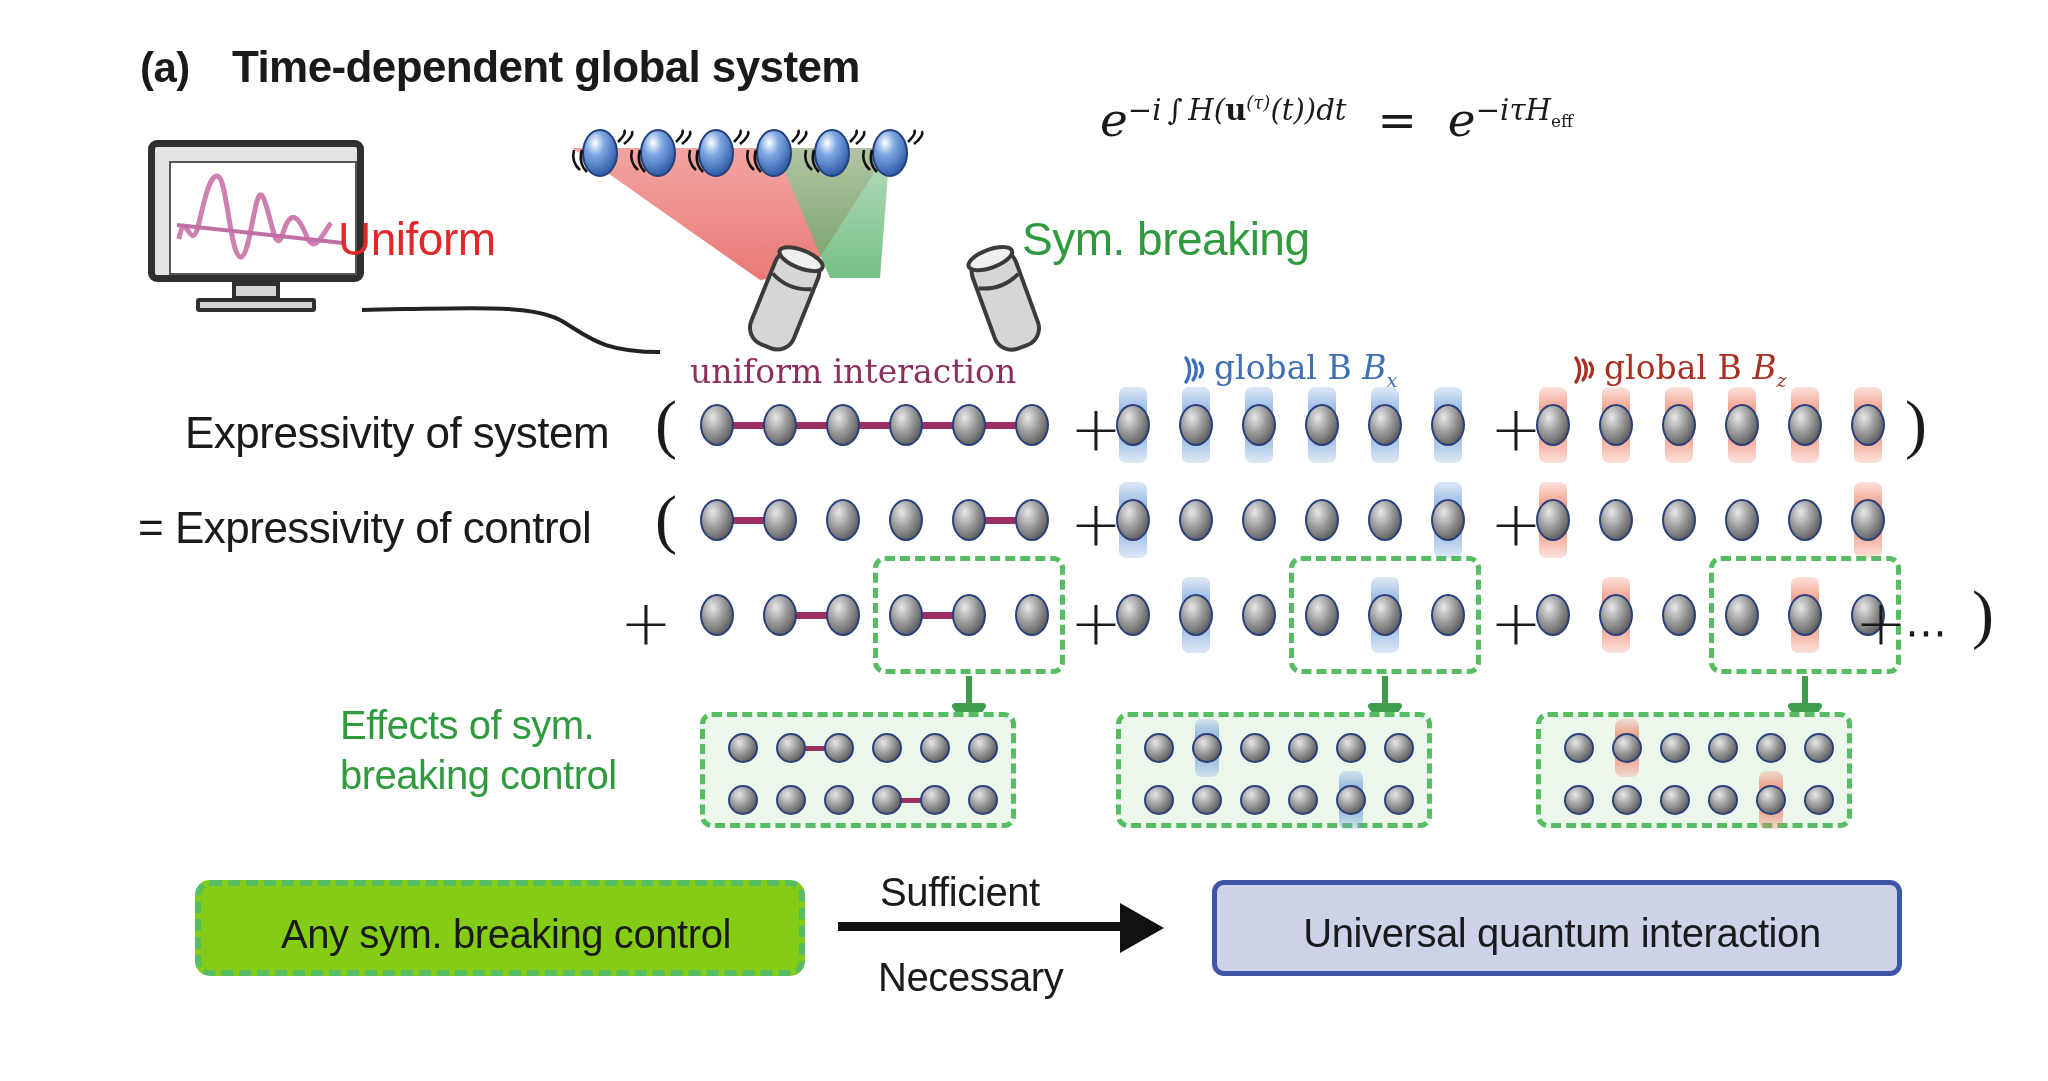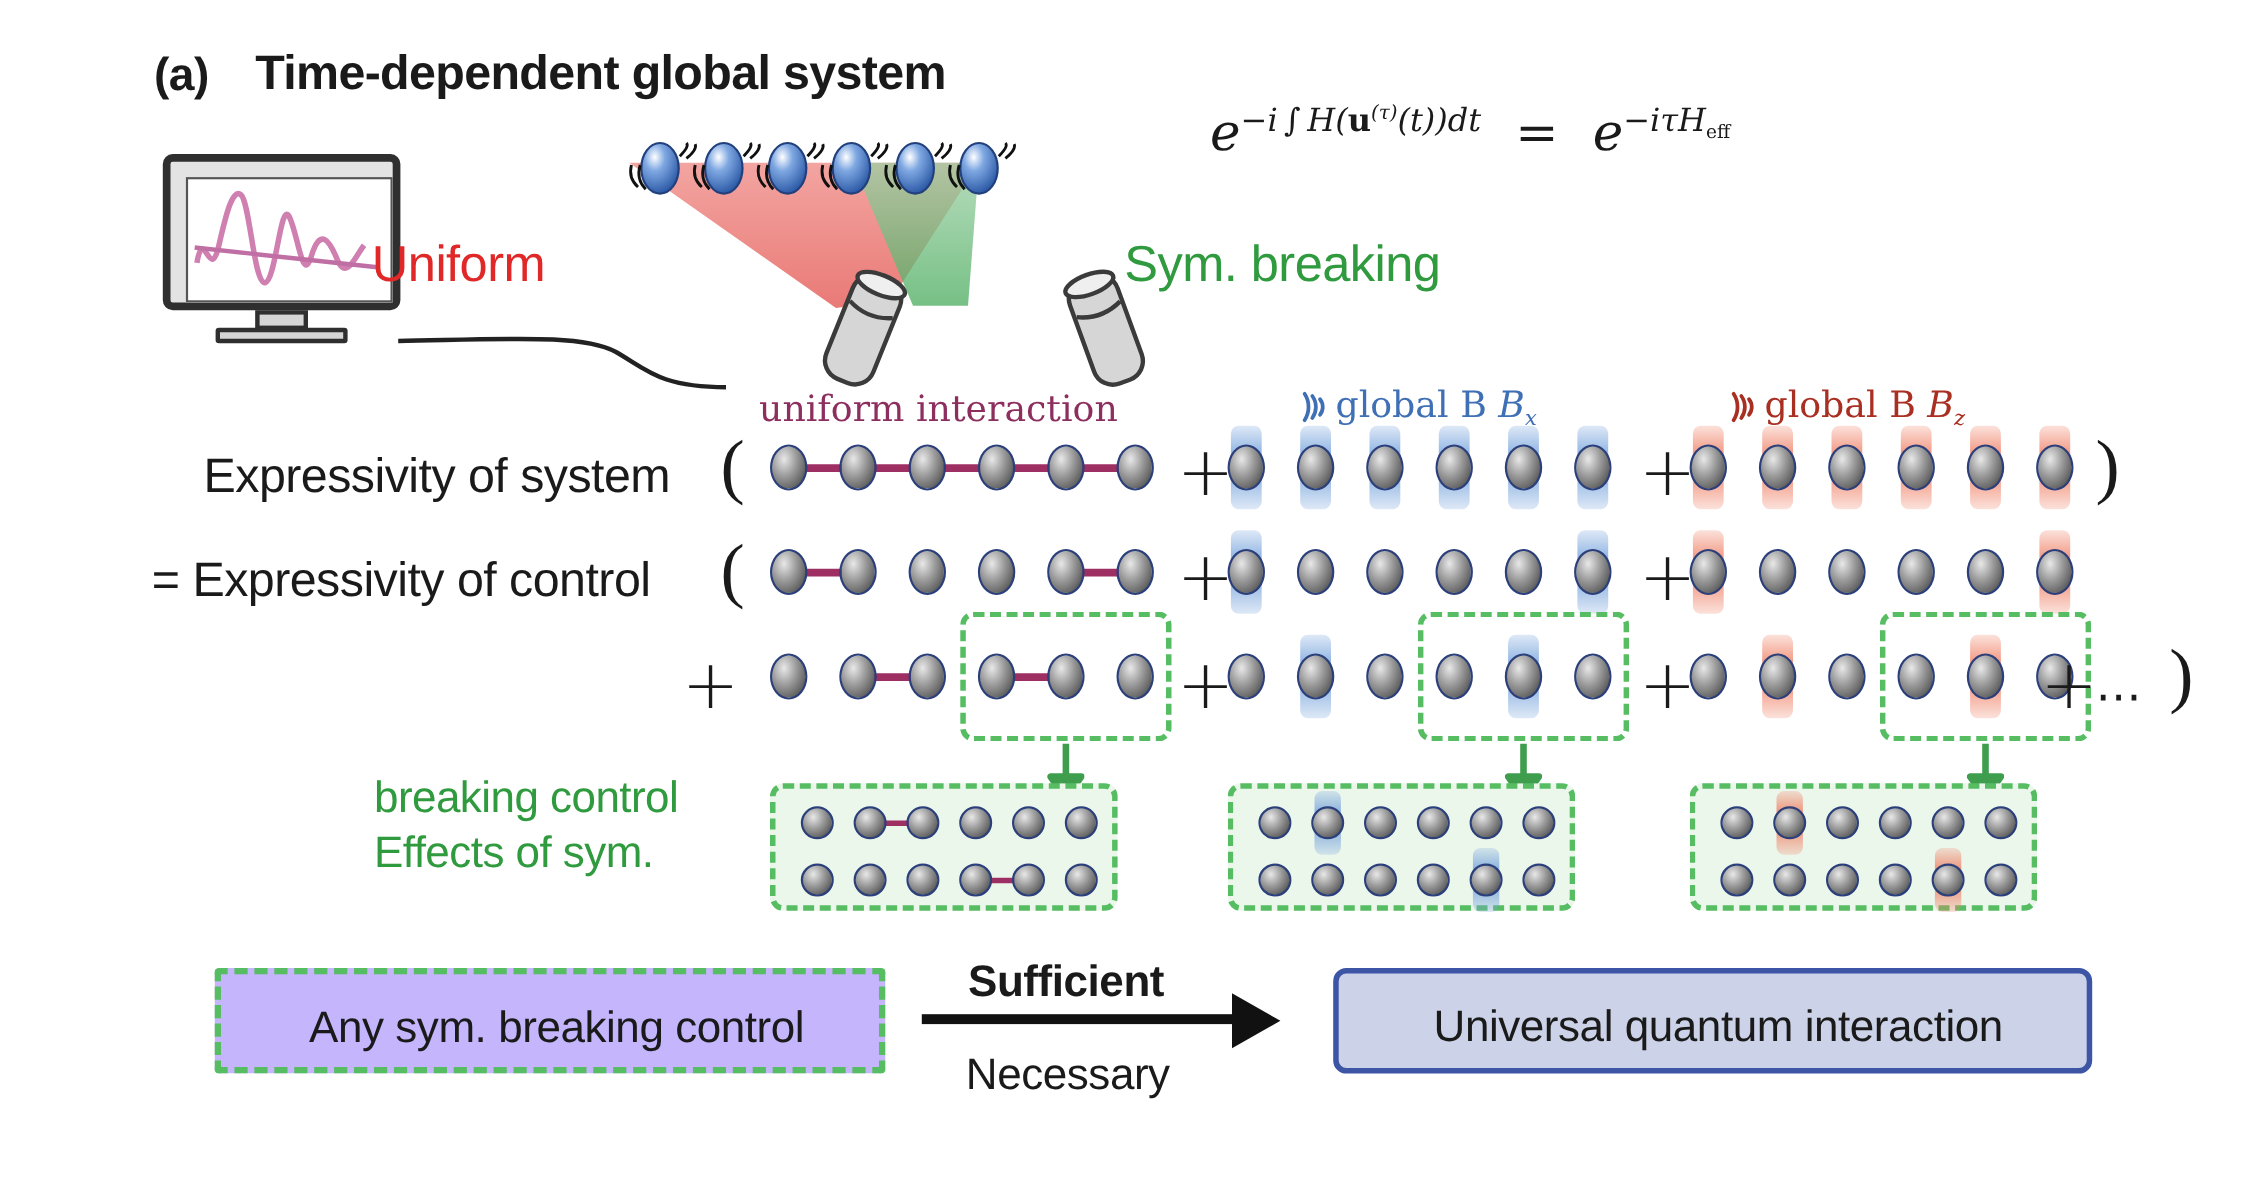--- a/index.html
+++ b/index.html
@@ -56,27 +56,27 @@
   .field.bz{background:linear-gradient(to bottom,rgba(240,138,112,0.25),rgba(238,120,92,0.95) 45%,rgba(240,138,112,0.25));}
 
   
   .dashbox{position:absolute;border:5px dashed #56bd62;border-radius:12px;box-sizing:border-box;}
   .dashbox.filled{background:#ecf7ec;}
 
   
   #effects-label{left:340px;top:700px;font-size:40px;color:#2f9a3e;line-height:1.25;letter-spacing:-0.5px;}
 
   
-  #box-any{left:195px;top:880px;width:610px;height:96px;border:6px dashed #56bd62;border-radius:4px;
-           background:#c4b5fd;box-sizing:border-box;}
+  #box-any{left:195px;top:880px;width:610px;height:96px;border:6px dashed #56bd62;border-radius:15px;
+           background:#84cc16;box-sizing:border-box;}
   #box-any-text{left:0;top:26px;width:610px;text-align:center;font-size:40px;letter-spacing:-0.4px;}
   #box-universal{left:1212px;top:880px;width:690px;height:96px;border:5px solid #3c55a5;border-radius:12px;
                  background:#ccd3e8;box-sizing:border-box;}
   #box-universal-text{left:0;top:26px;width:690px;text-align:center;font-size:40px;letter-spacing:-0.4px;}
-  #label-sufficient{left:880px;top:870px;font-size:40px;letter-spacing:-0.4px;font-weight:bold;}
+  #label-sufficient{left:880px;top:870px;font-size:40px;letter-spacing:-0.4px;}
   #label-necessary{left:878px;top:955px;font-size:40px;letter-spacing:-0.4px;}
   #arrow-shaft{left:838px;top:922px;width:290px;height:9px;background:#111;}
   #arrow-head{left:1120px;top:903px;width:0;height:0;border-top:25px solid transparent;border-bottom:25px solid transparent;border-left:44px solid #111;}
 </style>
 </head>
 <body>
 
 <div class="abs" id="panel-label">(a)</div>
 <div class="abs" id="panel-title">Time-dependent global system</div>
 
@@ -323,22 +323,22 @@
       <div class="qubit" style="left: 315px; top: 0px;"></div>
     </div>
   </div>
 <div class="abs plus-sym" style="left:1070px;top:598px;">+</div>
 <div class="abs plus-sym" style="left:1490px;top:598px;">+</div>
 <div class="abs plus-sym" style="left:1855px;top:598px;">+</div>
 <div class="abs" style="left:1905px;top:608px;font-size:42px;">⋯</div>
 <div class="abs paren" style="left:1972px;top:588px;">)</div>
 
 <div class="abs" id="effects-label">
+  <div>Effects of sym.</div>
   <div>breaking control</div>
-  <div>Effects of sym.</div>
 </div>
 <div class="abs" id="effects-boxes">
     <div class="dashbox filled abs" style="left: 700px; top: 712px; width: 316px; height: 116px;">
       <div class="bond" style="height: 5px; left: 86px; top: 29px; width: 48px;"></div>
       <div class="qubit small round" style="left: 23px; top: 16px;"></div>
       <div class="qubit small round" style="left: 71px; top: 16px;"></div>
       <div class="qubit small round" style="left: 119px; top: 16px;"></div>
       <div class="qubit small round" style="left: 167px; top: 16px;"></div>
       <div class="qubit small round" style="left: 215px; top: 16px;"></div>
       <div class="qubit small round" style="left: 263px; top: 16px;"></div>

